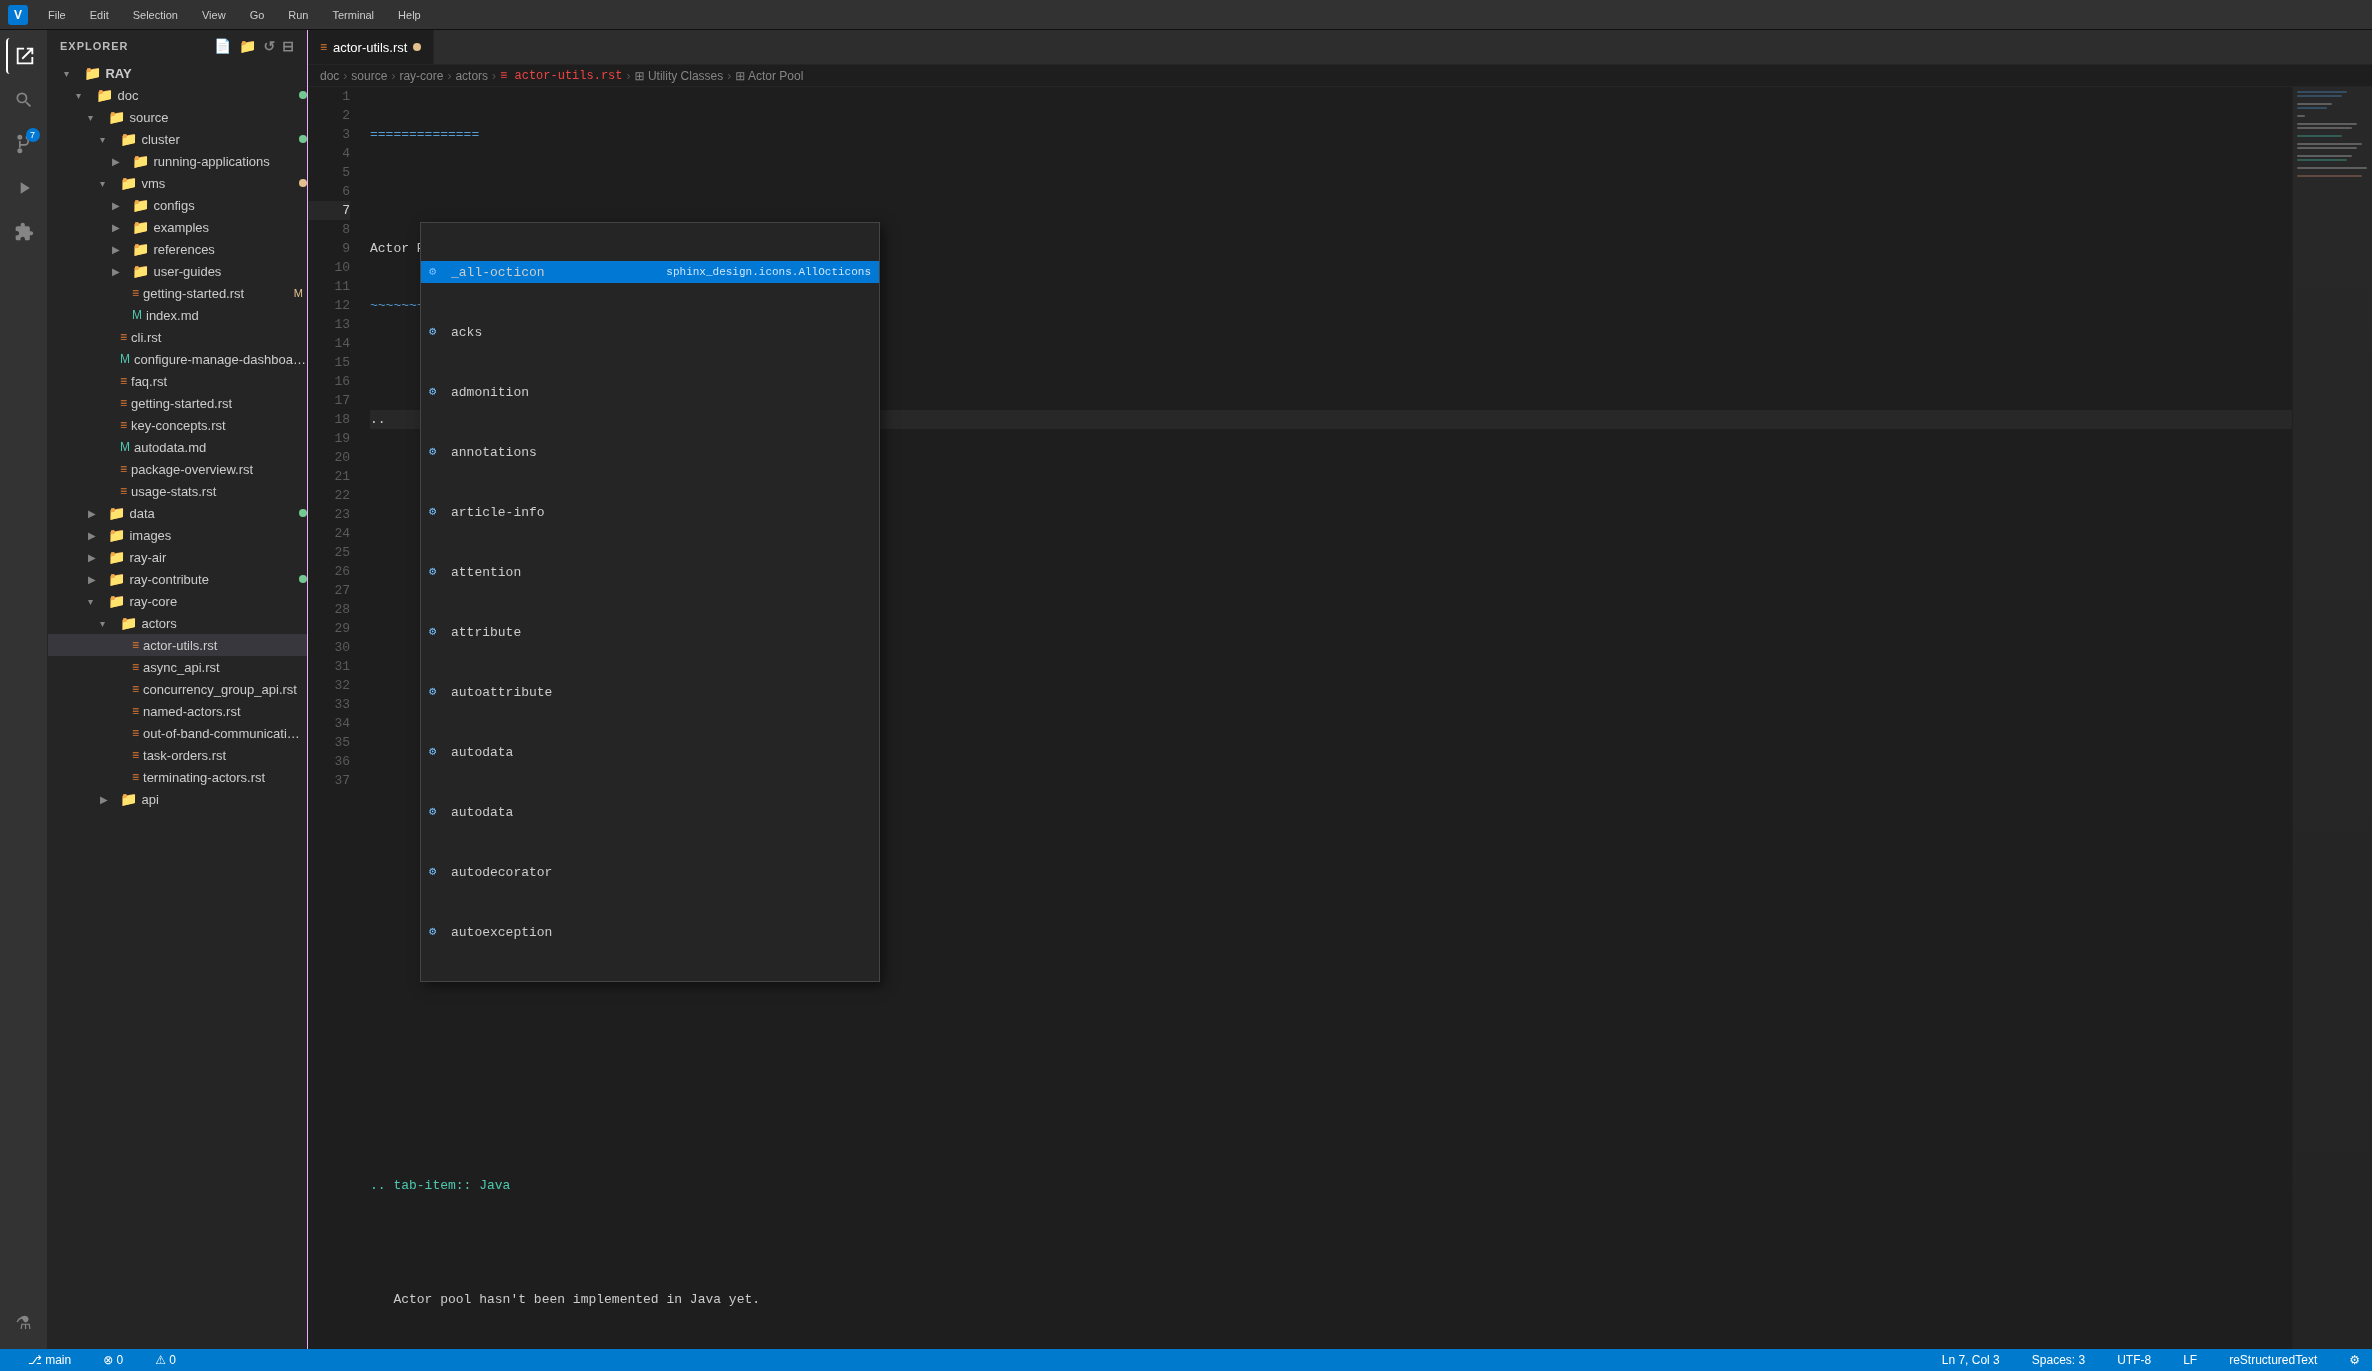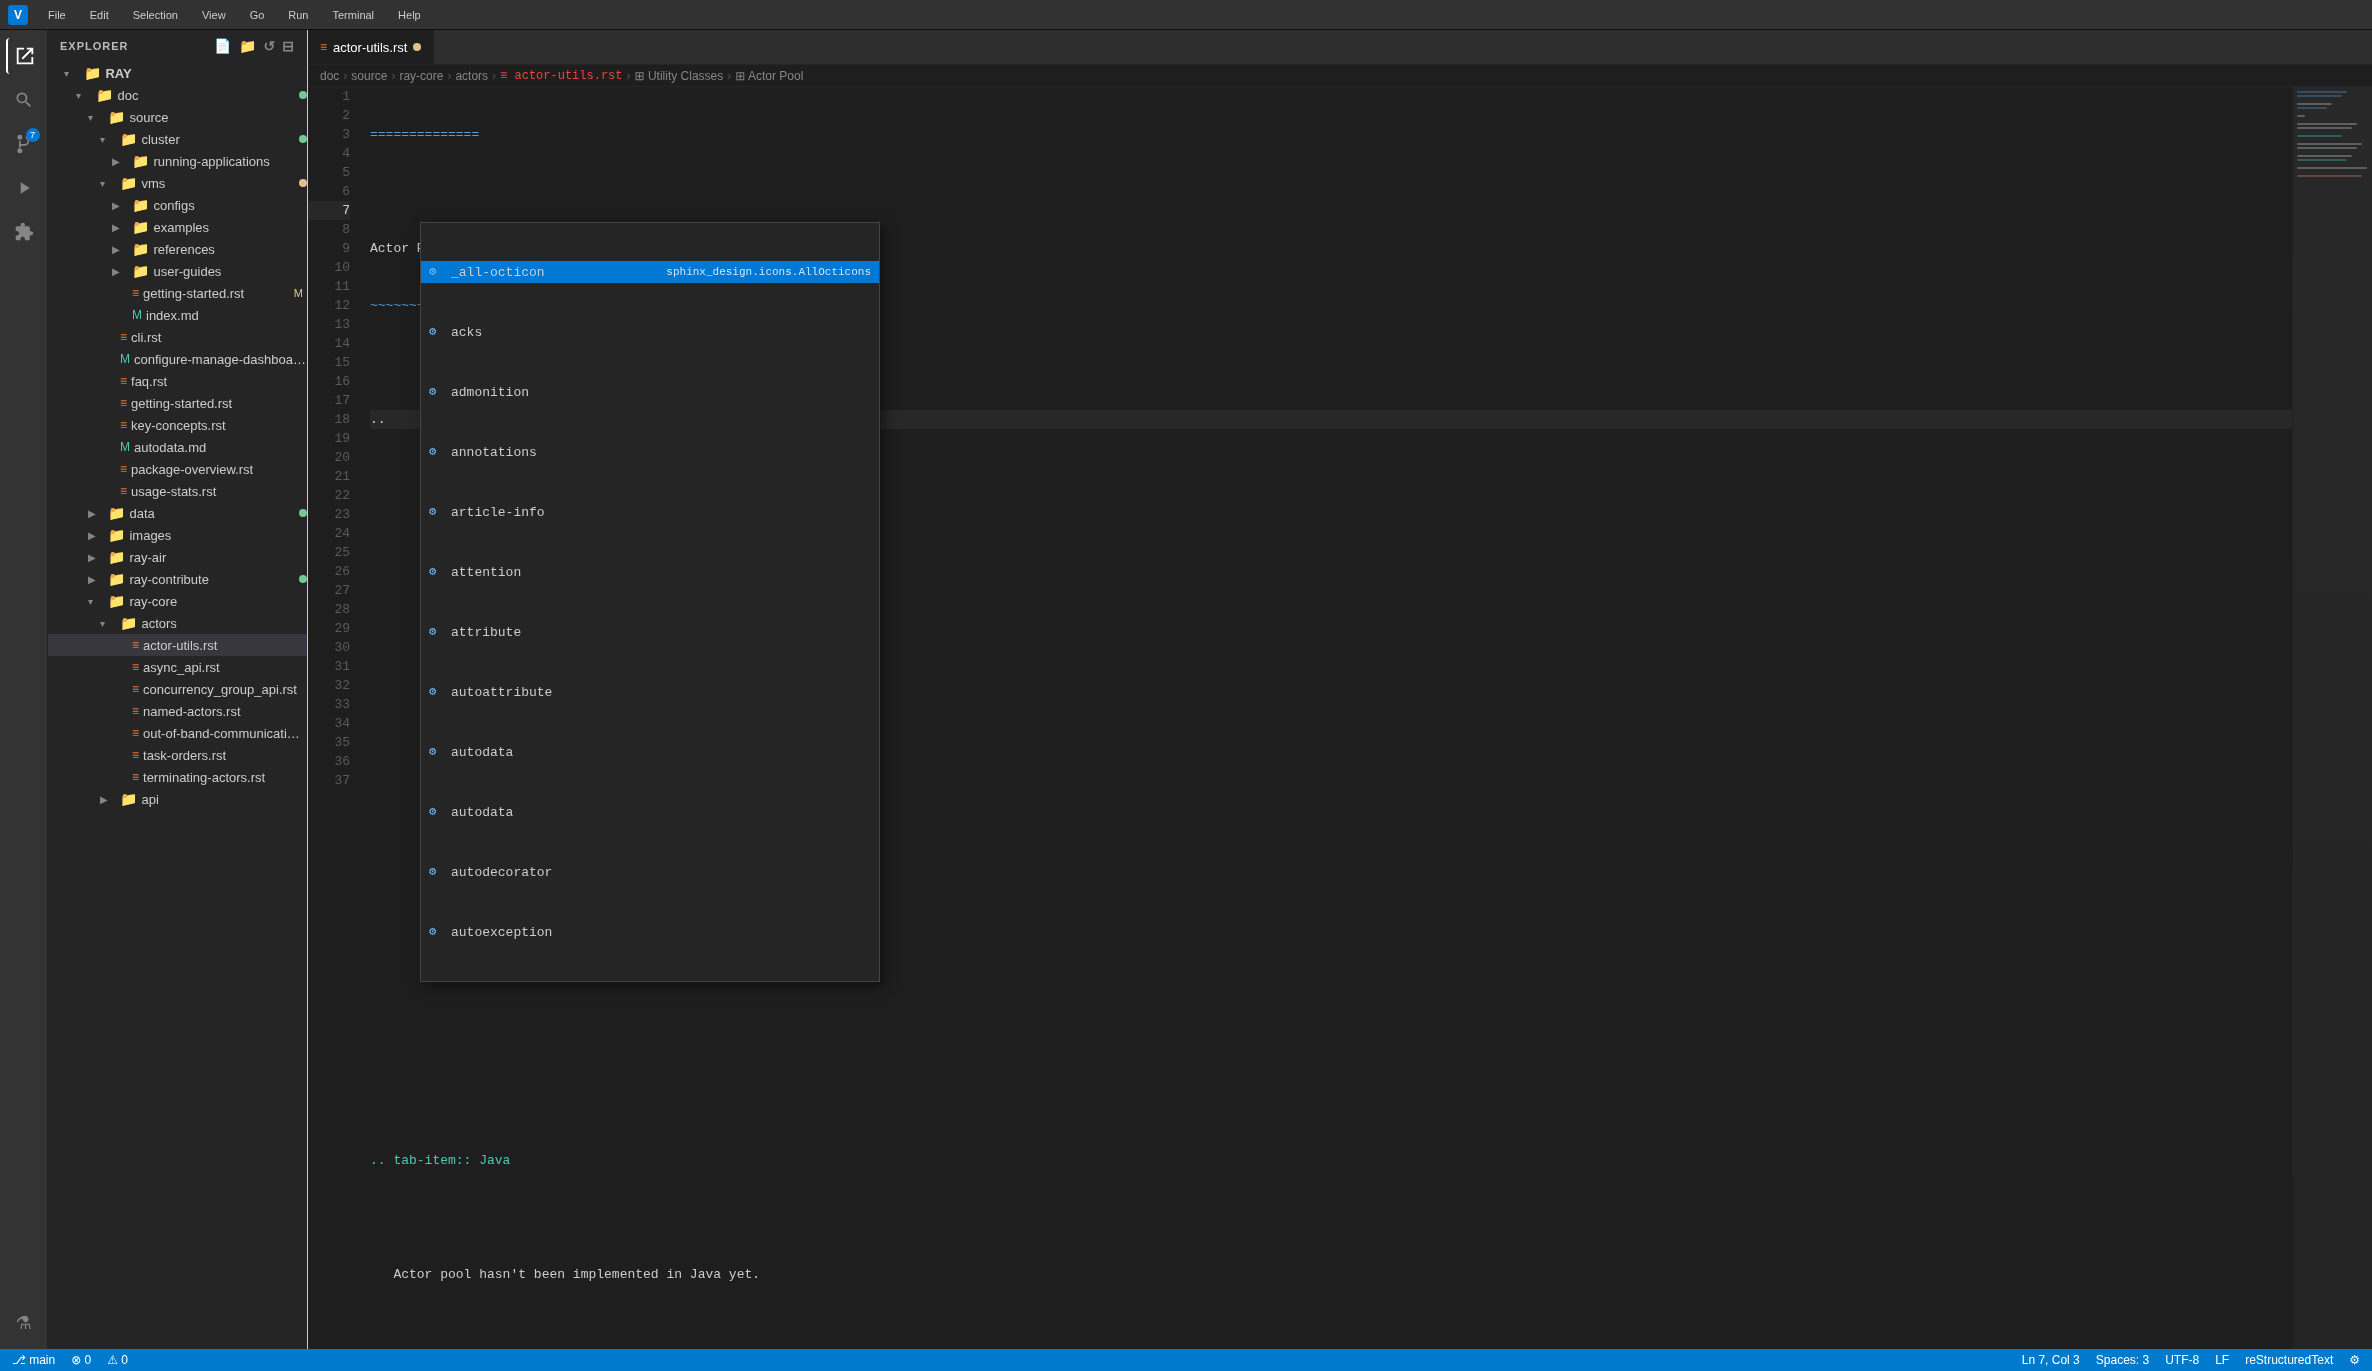--- a/index.html
+++ b/index.html
@@ -242,21 +242,21 @@
       font-family: 'Consolas', 'Courier New', monospace;
       font-size: 13px;
       line-height: 19px;
       padding-left: 12px;
       white-space: pre;
       position: relative;
     }
     .line { display: block; height: 19px; }
     .line.active-line { background: #282828; }
     .heading { color: #cccccc; }
-    .directive { color: #4ec9b0; }
+    .directive { color: #4ec9b0; margin-top: 25px; }
     .underline { color: #569cd6; }
 
     
     #autocomplete {
       position: absolute;
       top: calc(19px * 7 + 2px);
       left: 62px;
       width: 460px;
       background: #252526;
       border: 1px solid #454545;
@@ -306,21 +306,21 @@
       display: flex;
       align-items: center;
       padding: 0 8px;
       font-size: 12px;
       color: white;
       flex-shrink: 0;
       gap: 12px;
     }
     .status-left { display: flex; gap: 8px; align-items: center; }
     .status-right { display: flex; gap: 8px; align-items: center; margin-left: auto; }
-    .status-item { cursor: pointer; padding: 0 4px; }
+    .status-item { cursor: pointer; padding: 0 4px; margin-left: 16px; }
 
     #sidebar-tree::-webkit-scrollbar { width: 6px; }
     #sidebar-tree::-webkit-scrollbar-track { background: transparent; }
     #sidebar-tree::-webkit-scrollbar-thumb { background: #424242; border-radius: 3px; }
     #code-area::-webkit-scrollbar { width: 8px; height: 8px; }
     #code-area::-webkit-scrollbar-track { background: #1e1e1e; }
     #code-area::-webkit-scrollbar-thumb { background: #424242; border-radius: 3px; }
   </style>
 </head>
 <body>

